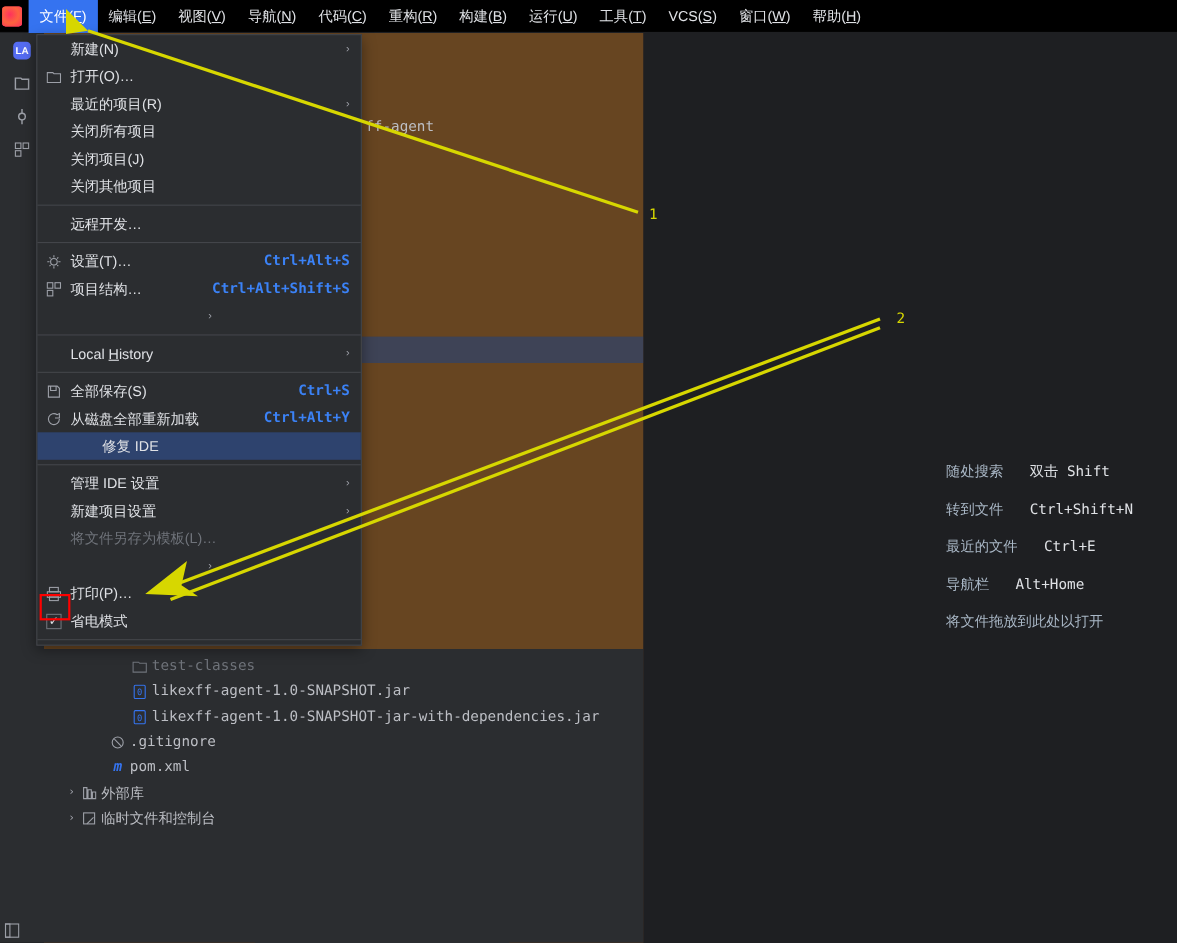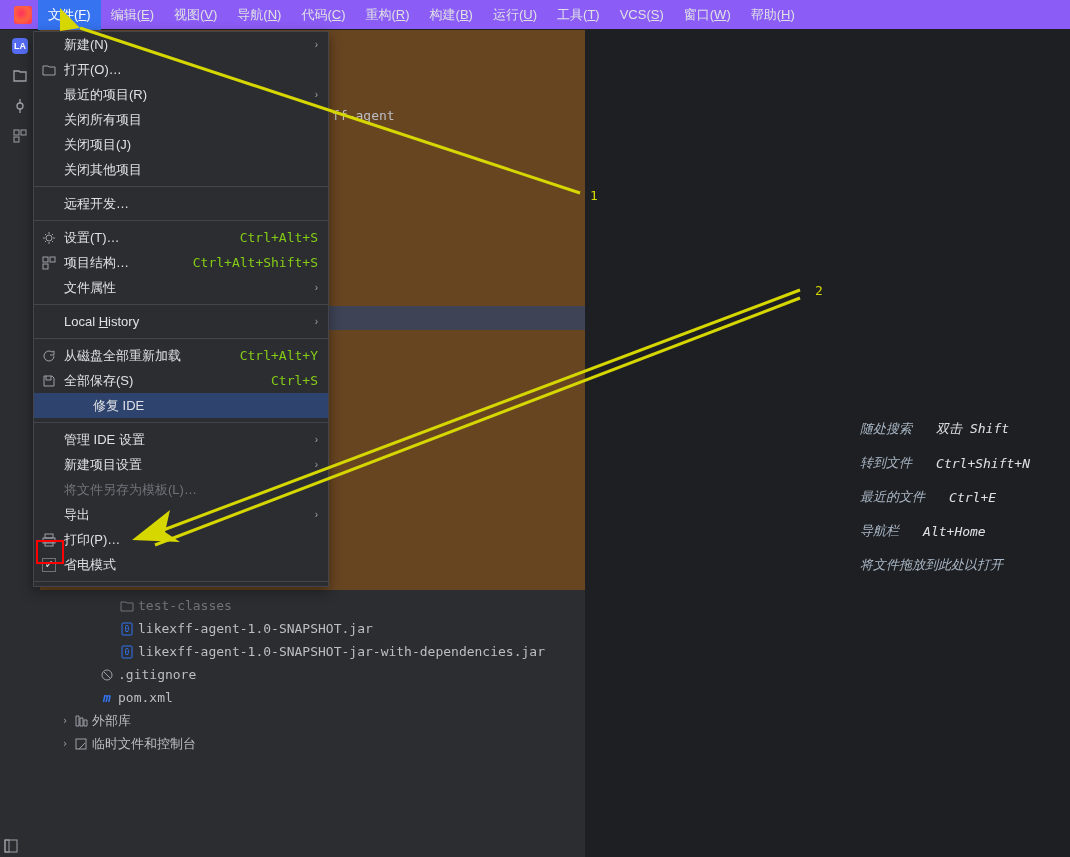--- a/index.html
+++ b/index.html
@@ -1,35 +1,35 @@
 <!DOCTYPE html>
 <html><head>
 <meta charset="utf-8">
 <style>
 * { margin: 0; padding: 0; box-sizing: border-box; }
 html, body { width: 1070px; height: 857px; background: #1e1f22; font-family: sans-serif; font-size: 13px; color: #dfe1e5; overflow: hidden; }
-.menubar { height: 30px; background: #8b5cf6; display: flex; align-items: center; padding: 0 12px; border-bottom: 1px solid #1e1f22; }
+.menubar { height: 30px; background: #000000; display: flex; align-items: center; padding: 0 0; border-bottom: 1px solid #1e1f22; }
 .app-icon { width: 18px; height: 18px; background: #fe315d; margin: 0 6px 0 2px; border-radius: 3px; position: relative; }
 .app-icon::before { content: ""; position: absolute; inset: 0; background: radial-gradient(circle at 40% 40%, #fe315d 0, #fd633f 50%, #fe315d 100%); border-radius: 3px; }
 .menubar-item { padding: 4px 10px; color: #dfe1e5; cursor: pointer; height: 30px; display: flex; align-items: center; }
 .menubar-item.active { background: #3573f0; color: #fff; }
 .menubar-item .ul { text-decoration: underline; }
 .layout { display: flex; height: calc(100% - 30px); }
 .leftbar { width: 40px; background: #2b2d30; display: flex; flex-direction: column; align-items: center; padding-top: 8px; gap: 14px; }
 .lb-badge { width: 16px; height: 16px; border-radius: 4px; background: #556cf2; display: flex; align-items: center; justify-content: center; color: #fff; font-size: 9px; font-weight: bold; }
 .lb-icon { width: 16px; height: 16px; color: #9da0a8; display: flex; align-items: center; justify-content: center; }
 .sidebar { width: 545px; background: #674521; position: relative; }
-.editor { flex: 1; background: #1e1f22; position: relative; font-style: italic; }
+.editor { flex: 1; background: #1e1f22; position: relative; }
 .file-menu { position: absolute; left: 33px; top: 31px; width: 296px; background: #2b2d30; border: 1px solid #43454a; box-shadow: 0 4px 12px rgba(0,0,0,.4); z-index: 100; }
 .menu-row { height: 25px; display: flex; align-items: center; padding: 0 10px 0 6px; cursor: pointer; white-space: nowrap; justify-content: center; }
 .menu-row.highlighted { background: #2e436e; padding-left: 35px; }
 .menu-icon { width: 18px; display: flex; justify-content: center; color: #9da0a8; }
 .menu-label { flex: 1; padding-left: 6px; color: #dfe1e5; }
 .menu-row.disabled .menu-label { color: #6f737a; }
-.menu-shortcut { color: #84cc16; font-family: monospace; }
+.menu-shortcut { color: #3b82f6; font-family: monospace; font-weight: bold; }
 .menu-arrow { color: #9da0a8; font-size: 10px; margin-left: 6px; }
 .menu-sep { height: 1px; background: #43454a; margin: 4px 0; }
 .check { width: 14px; height: 14px; border: 1px solid #6f737a; display: flex; align-items: center; justify-content: center; color: #dfe1e5; font-size: 11px; }
 .red-box { position: absolute; border: 2px solid #ff0000; pointer-events: none; z-index: 120; }
 .arrow-svg { position: absolute; pointer-events: none; z-index: 110; }
 .tree { position: absolute; left: 0; right: 0; top: 560px; bottom: 0; background: #2b2d30; font-family: monospace; font-size: 13px; color: #bcbec4; padding-top: 4px; }
 .tree-row { height: 23px; display: flex; align-items: center; padding-left: 8px; }
 .tree-indent { display: inline-block; }
 .tree-chev { width: 14px; color: #9da0a8; font-size: 10px; text-align: center; }
 .tree-icon { width: 18px; display: inline-flex; align-items: center; justify-content: center; }
@@ -285,48 +285,47 @@
           <rect x="1" y="1" width="5" height="5" fill="none" stroke="currentColor"></rect>
           <rect x="8" y="1" width="5" height="5" fill="none" stroke="currentColor"></rect>
           <rect x="1" y="8" width="5" height="5" fill="none" stroke="currentColor"></rect>
         </svg>
       </span>
       <span class="menu-label">项目结构…</span>
       <span class="menu-shortcut">Ctrl+Alt+Shift+S</span>
     </div>
   <div class="menu-row">
       <span class="menu-icon"></span>
-      <span class="menu-label">文件属性</span>
       <span class="menu-arrow">›</span>
     </div>
   <div class="menu-sep"></div>
   <div class="menu-row">
       <span class="menu-icon"></span>
       <span class="menu-label"><span>Local </span><span class="ul" style="text-decoration:underline">H</span><span>istory</span></span>
       <span class="menu-arrow">›</span>
     </div>
   <div class="menu-sep"></div>
+  <div class="menu-row">
+      <span class="menu-icon">
+        <svg width="14" height="14">
+          <path d="M2 2h8l2 2v8H2z M4 2v4h5V2" fill="none" stroke="currentColor"></path>
+        </svg>
+      </span>
+      <span class="menu-label">全部保存(S)</span>
+      <span class="menu-shortcut">Ctrl+S</span>
+    </div>
   <div class="menu-row">
       <span class="menu-icon">
         <svg width="14" height="14">
           <path d="M12 7a5 5 0 1 1-2-4l2-1v4h-4" fill="none" stroke="currentColor"></path>
         </svg>
       </span>
       <span class="menu-label">从磁盘全部重新加载</span>
       <span class="menu-shortcut">Ctrl+Alt+Y</span>
     </div>
-  <div class="menu-row">
-      <span class="menu-icon">
-        <svg width="14" height="14">
-          <path d="M2 2h8l2 2v8H2z M4 2v4h5V2" fill="none" stroke="currentColor"></path>
-        </svg>
-      </span>
-      <span class="menu-label">全部保存(S)</span>
-      <span class="menu-shortcut">Ctrl+S</span>
-    </div>
   <div class="menu-row highlighted">
       <span class="menu-icon"></span>
       <span class="menu-label">修复 IDE</span>
     </div>
   <div class="menu-sep"></div>
   <div class="menu-row">
       <span class="menu-icon"></span>
       <span class="menu-label">管理 IDE 设置</span>
       <span class="menu-arrow">›</span>
     </div>
@@ -334,21 +333,20 @@
       <span class="menu-icon"></span>
       <span class="menu-label">新建项目设置</span>
       <span class="menu-arrow">›</span>
     </div>
   <div class="menu-row disabled">
       <span class="menu-icon"></span>
       <span class="menu-label">将文件另存为模板(L)…</span>
     </div>
   <div class="menu-row">
       <span class="menu-icon"></span>
-      <span class="menu-label">导出</span>
       <span class="menu-arrow">›</span>
     </div>
   <div class="menu-row">
       <span class="menu-icon">
         <svg width="14" height="14">
           <rect x="3" y="1" width="8" height="4" fill="none" stroke="currentColor"></rect>
           <rect x="1" y="5" width="12" height="5" fill="none" stroke="currentColor"></rect>
           <rect x="3" y="9" width="8" height="4" fill="none" stroke="currentColor"></rect>
         </svg>
       </span>

